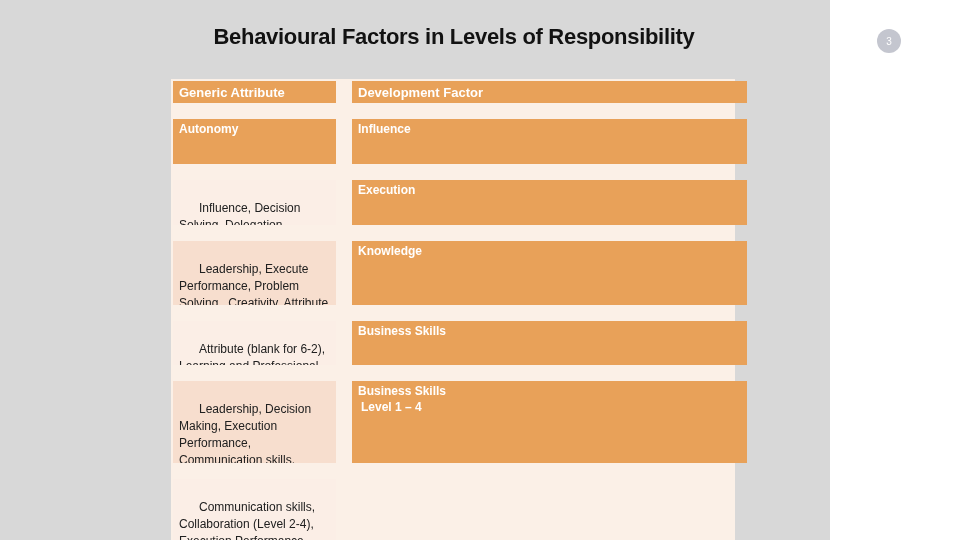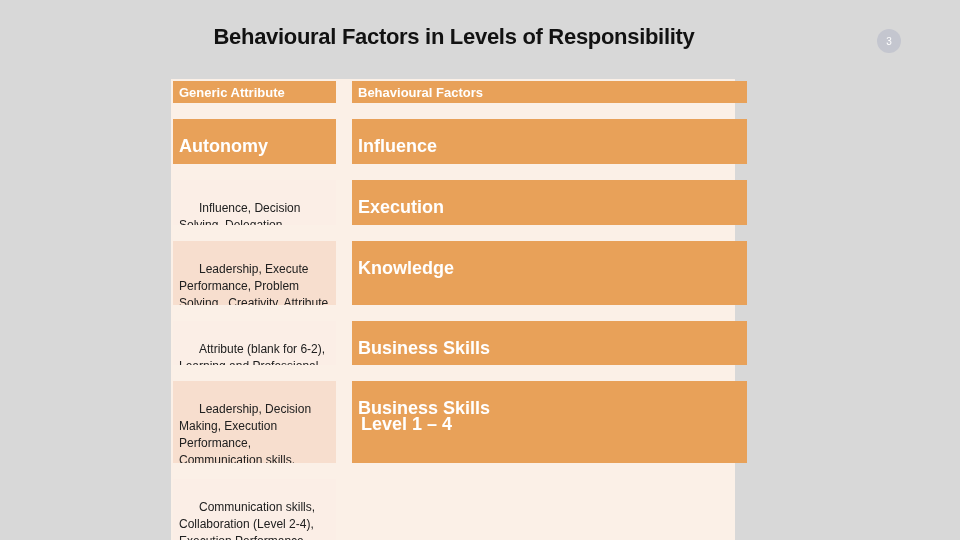--- a/index.html
+++ b/index.html
@@ -2,21 +2,21 @@
 <html style="--slide_bg: #D8D8D8; --title_text: #121212; --badge_bg: #C4C6CF; --badge_text: #FFFFFF; --header_bg: #E8A159; --header_text: #FFFFFF; --table_border: #FBF0E7; --row_band_dark: #F7DECE; --row_band_light: #FBEEE6; --body_text: #202020;"><head>
 <meta charset="utf-8">
 <style>
   html, body { margin: 0; padding: 0; }
   body {
     font-family: "Liberation Sans", "DejaVu Sans", sans-serif;
     width: 960px; height: 540px; overflow: hidden;
   }
   .slide {
     position: relative;
-    width: 960px; height: 540px;
+    width: 830px; height: 540px;
     background: var(--slide_bg);
   }
   .slide-title {
     position: absolute;
     left: 171px; top: 24px; width: 566px;
     text-align: center;
     font-size: 22px;
     font-weight: 700;
     letter-spacing: -0.3px;
     color: var(--title_text);
@@ -50,23 +50,23 @@
     color: var(--header_text);
     font-weight: 700;
     font-size: 13px;
     padding: 1px 6px;
     display: flex; align-items: center;
   }
   .attr {
     background: var(--header_bg);
     color: var(--header_text);
     font-weight: 700;
-    font-size: 18px;
+    font-size: 12px;
     line-height: 15px;
-    padding: 20px 6px;
+    padding: 3px 6px;
   }
   .attr .level-label { display: block; padding-left: 3px; }
   .lvl-gap-tall { margin-top: 34px; }
   .lvl-gap-short { margin-top: 1px; }
   .factor {
     font-size: 12px;
     line-height: 17px;
     color: var(--body_text);
     padding: 3px 6px;
     white-space: pre-wrap;
@@ -84,21 +84,21 @@
   <div class="page-badge">
     <span>3</span>
   </div>
 
   <div class="table">
 
     <div class="cell th">
       <span>Generic Attribute</span>
     </div>
     <div class="cell th">
-      <span>Behavioural Factors</span>
+      <span>Development Factor</span>
     </div>
 
     <div class="cell attr">
       <span>Autonomy</span>
     </div>
 
     <div class="cell attr">
       <span>Influence</span>
     </div>
     <div class="cell factor band-light">

